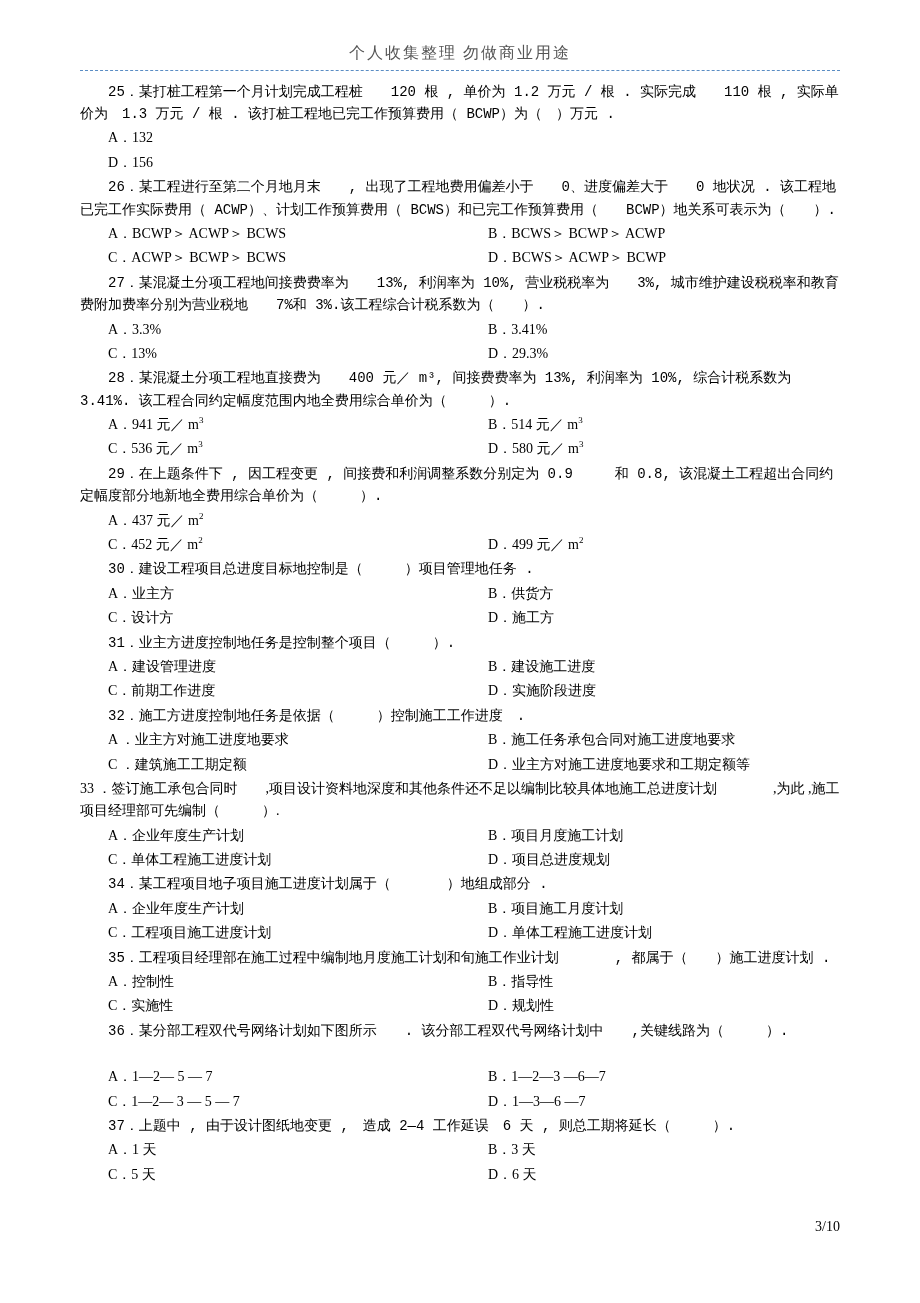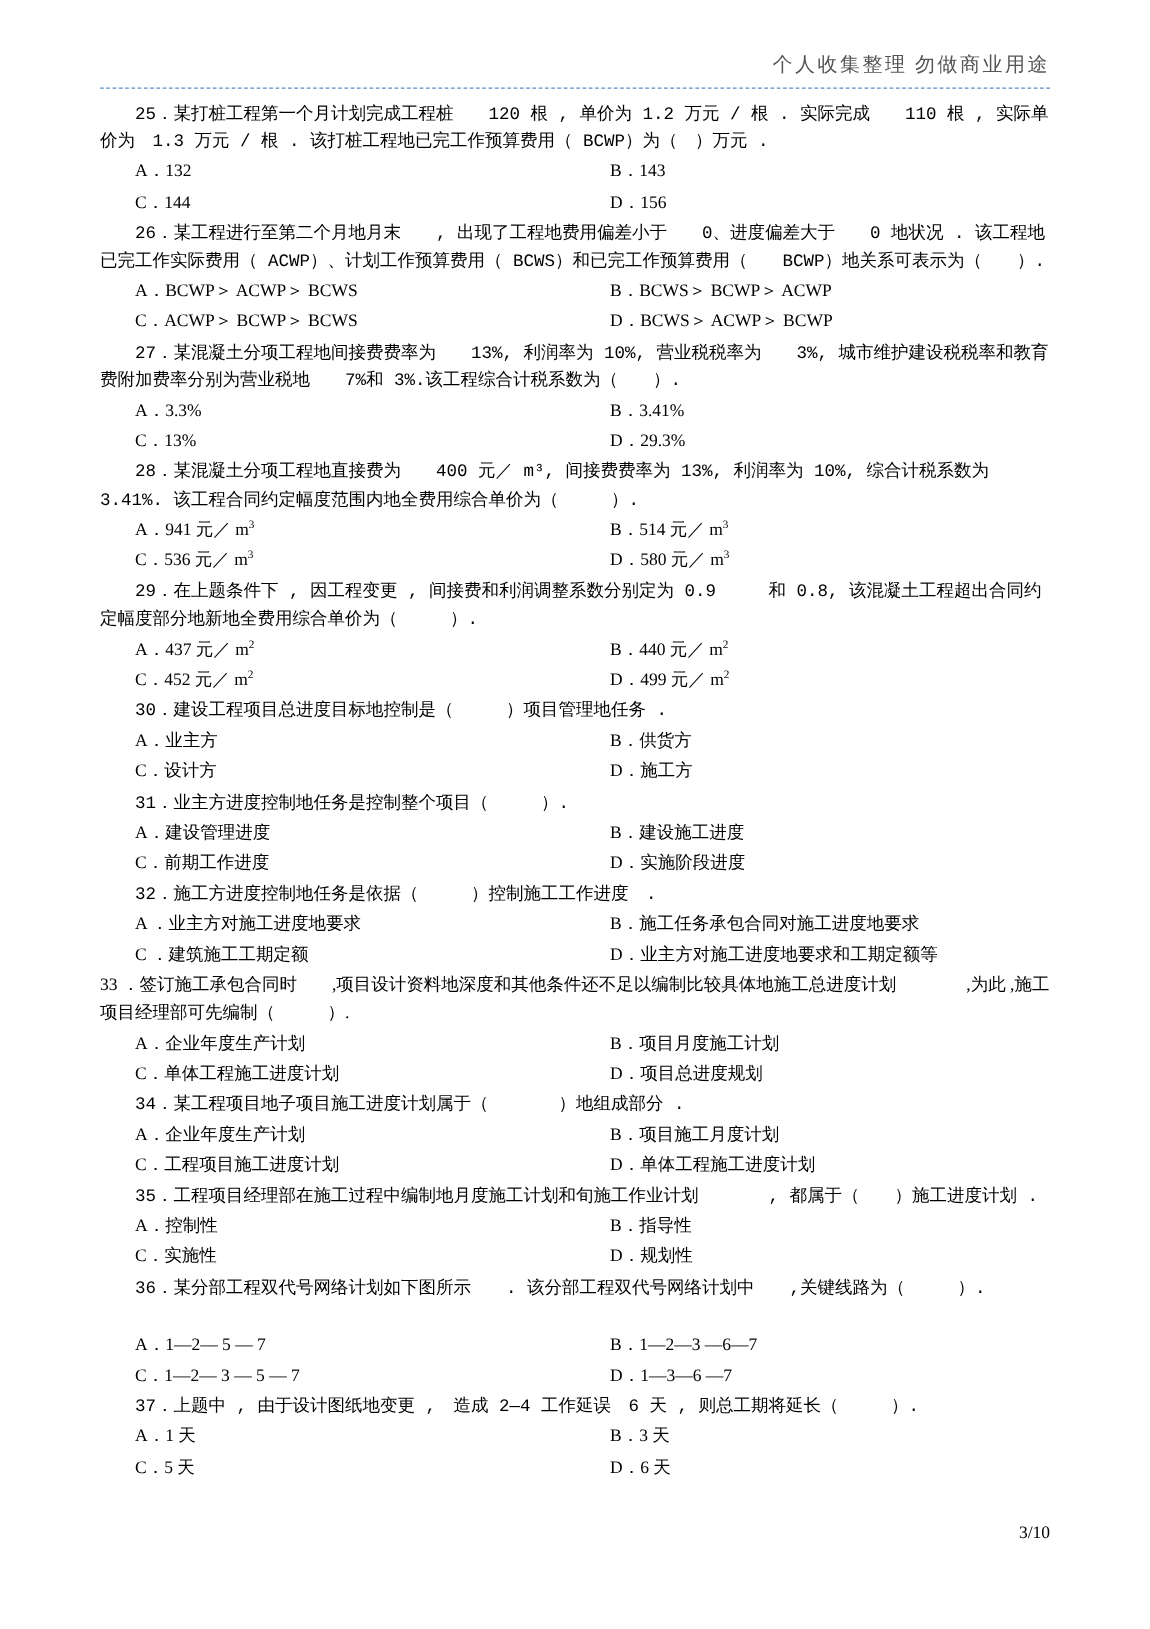--- a/index.html
+++ b/index.html
@@ -5,21 +5,21 @@
   body {
     font-family: "SimSun", "宋体", serif;
     font-size: 14px;
     line-height: 1.6;
     color: #000;
     margin: 0;
     padding: 40px 80px 40px 80px;
     background: #fff;
   }
   .header {
-    text-align: right;
+    text-align: center;
     font-size: 16px;
     color: #555;
     border-bottom: 1px dashed #5a8dc4;
     padding-bottom: 4px;
     margin-bottom: 10px;
     letter-spacing: 2px;
   }
   .q { margin: 2px 0; text-indent: 2em; font-family: Liberation Mono, monospace; }
   .q-noind { margin: 2px 0; }
   .opts { display: flex; margin: 2px 0; font-family: Liberation Serif, serif; }
@@ -28,24 +28,22 @@
   .page-num { text-align: right; margin-top: 30px; font-size: 14px; }
 </style>
 </head>
 <body>
 
 <div class="header">个人收集整理    勿做商业用途</div>
 
 <div class="q">25．某打桩工程第一个月计划完成工程桩　　120 根 , 单价为 1.2 万元 / 根 . 实际完成　　110 根 , 实际单价为　1.3 万元 / 根 . 该打桩工程地已完工作预算费用（ BCWP）为（　）万元 .</div>
 <div class="opts">
   <div class="optcell">A．132</div>
-  <div class="optcell">B．143</div>
 </div>
 <div class="opts">
-  <div class="optcell">C．144</div>
   <div class="optcell">D．156</div>
 </div>
 
 <div class="q">26．某工程进行至第二个月地月末　　, 出现了工程地费用偏差小于　　0、进度偏差大于　　0 地状况 . 该工程地已完工作实际费用（ ACWP）、计划工作预算费用（ BCWS）和已完工作预算费用（　　BCWP）地关系可表示为（　　）.</div>
 <div class="opts">
   <div class="optcell">A．BCWP＞ ACWP＞ BCWS</div>
   <div class="optcell">B．BCWS＞ BCWP＞ ACWP</div>
 </div>
 <div class="opts">
   <div class="optcell">C．ACWP＞ BCWP＞ BCWS</div>
@@ -68,21 +66,20 @@
   <div class="optcell"><span>B．514 元／ m</span><span class="sup">3</span></div>
 </div>
 <div class="opts">
   <div class="optcell"><span>C．536 元／ m</span><span class="sup">3</span></div>
   <div class="optcell"><span>D．580 元／ m</span><span class="sup">3</span></div>
 </div>
 
 <div class="q">29．在上题条件下 , 因工程变更 , 间接费和利润调整系数分别定为 0.9　　　和 0.8, 该混凝土工程超出合同约定幅度部分地新地全费用综合单价为（　　　）.</div>
 <div class="opts">
   <div class="optcell"><span>A．437 元／ m</span><span class="sup">2</span></div>
-  <div class="optcell"><span>B．440 元／ m</span><span class="sup">2</span></div>
 </div>
 <div class="opts">
   <div class="optcell"><span>C．452 元／ m</span><span class="sup">2</span></div>
   <div class="optcell"><span>D．499 元／ m</span><span class="sup">2</span></div>
 </div>
 
 <div class="q">30．建设工程项目总进度目标地控制是（　　　）项目管理地任务  .</div>
 <div class="opts">
   <div class="optcell">A．业主方</div>
   <div class="optcell">B．供货方</div>

